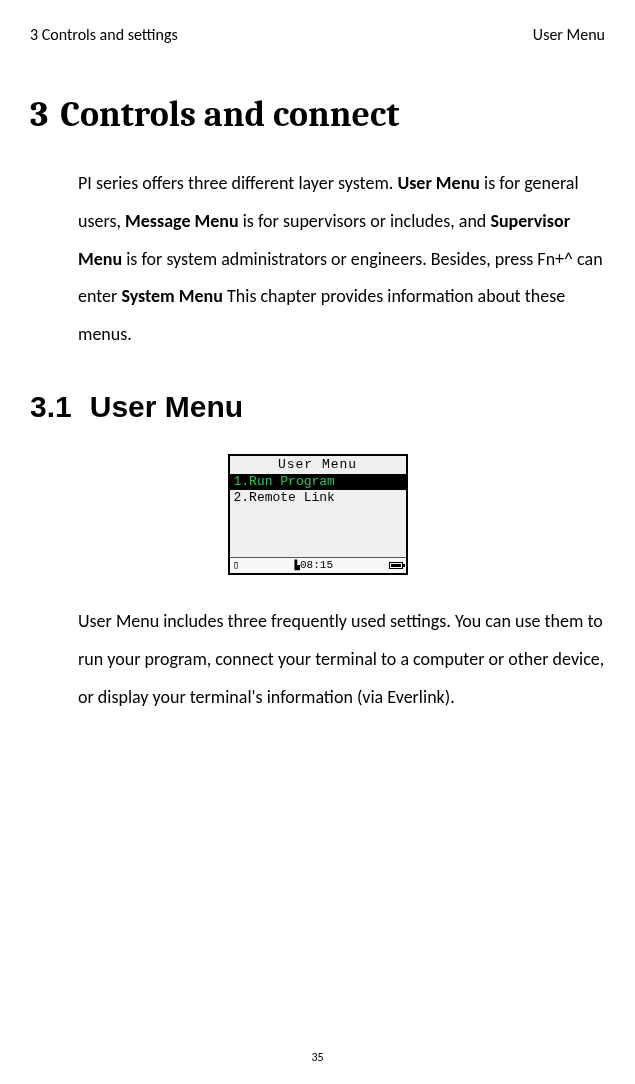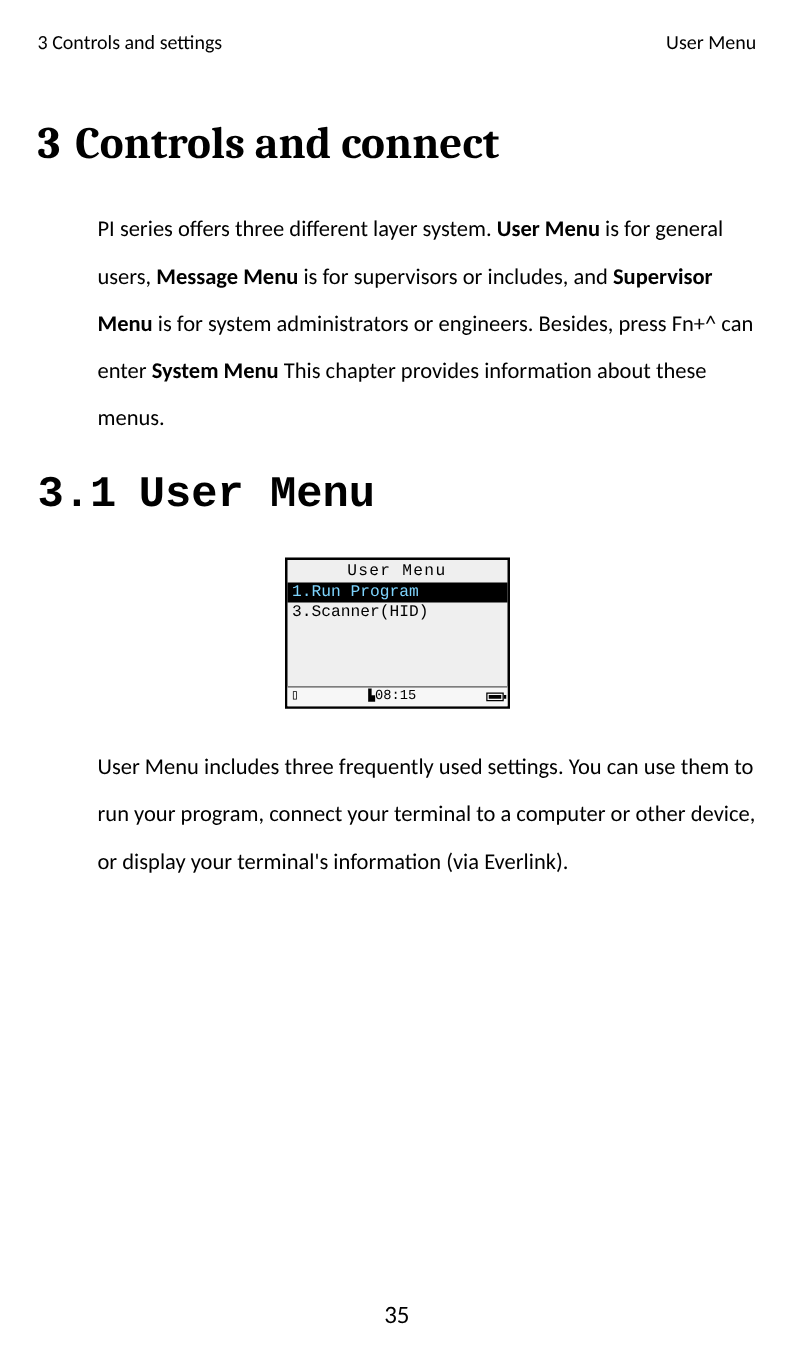--- a/index.html
+++ b/index.html
@@ -26,24 +26,24 @@
       margin-left: 0;
     }
     .num { display: inline-block; margin-right: 12px; }
     .para {
       font-size: 18px;
       line-height: 2.1;
       margin-left: 48px;
       margin-right: 0;
     }
     .h2 {
-      font-family: Liberation Mono, monospace;
-      font-size: 35px;
+      font-family: Liberation Sans, sans-serif;
+      font-size: 30px;
       font-weight: bold;
-      margin-top: 22px;
+      margin-top: 36px;
       margin-bottom: 30px;
     }
     .h2 .num { margin-right: 18px; }
     .lcd-wrap {
       display: flex;
       justify-content: center;
       margin-bottom: 28px;
     }
     .lcd {
       width: 180px;
@@ -57,21 +57,21 @@
       text-align: center;
       padding: 1px 0;
       letter-spacing: 1px;
     }
     .lcd-row {
       padding: 0 4px;
       white-space: pre;
     }
     .lcd-row.sel {
       background: #000;
-      color: #7dd3fc;
+      color: #22c55e;
     }
     .lcd-gap {
       height: 50px;
     }
     .lcd-status {
       border-top: 1px solid #555;
       display: flex;
       justify-content: space-between;
       align-items: center;
       padding: 1px 3px;
@@ -95,21 +95,21 @@
       position: absolute;
       left: 1px; top: 1px;
       height: 3px; width: 10px;
       background: #000;
     }
     .ftr {
       position: absolute;
       bottom: 20px;
       left: 0; right: 0;
       text-align: center;
-      font-size: 20px;
+      font-size: 12px;
     }
   </style>
 </head>
 <body>
 
 <div class="hdr">
   <span>3 Controls and settings</span>
   <span>User Menu</span>
 </div>
 
@@ -122,21 +122,21 @@
 </p>
 
 <h2 class="h2">
   <span class="num">3.1</span><span>User Menu</span>
 </h2>
 
 <div class="lcd-wrap">
   <div class="lcd">
     <div class="lcd-title">User Menu</div>
     <div class="lcd-row sel">1.Run Program</div>
-    <div class="lcd-row">3.Scanner(HID)</div>
+    <div class="lcd-row">2.Remote Link</div>
     <div class="lcd-gap"></div>
     <div class="lcd-status">
       <span>▯</span>
       <span><span style="font-size:9px;">▙</span><span>08:15</span></span>
       <span class="batt">
           <span class="batt-fill"></span>
         </span>
     </div>
   </div>
 </div>

